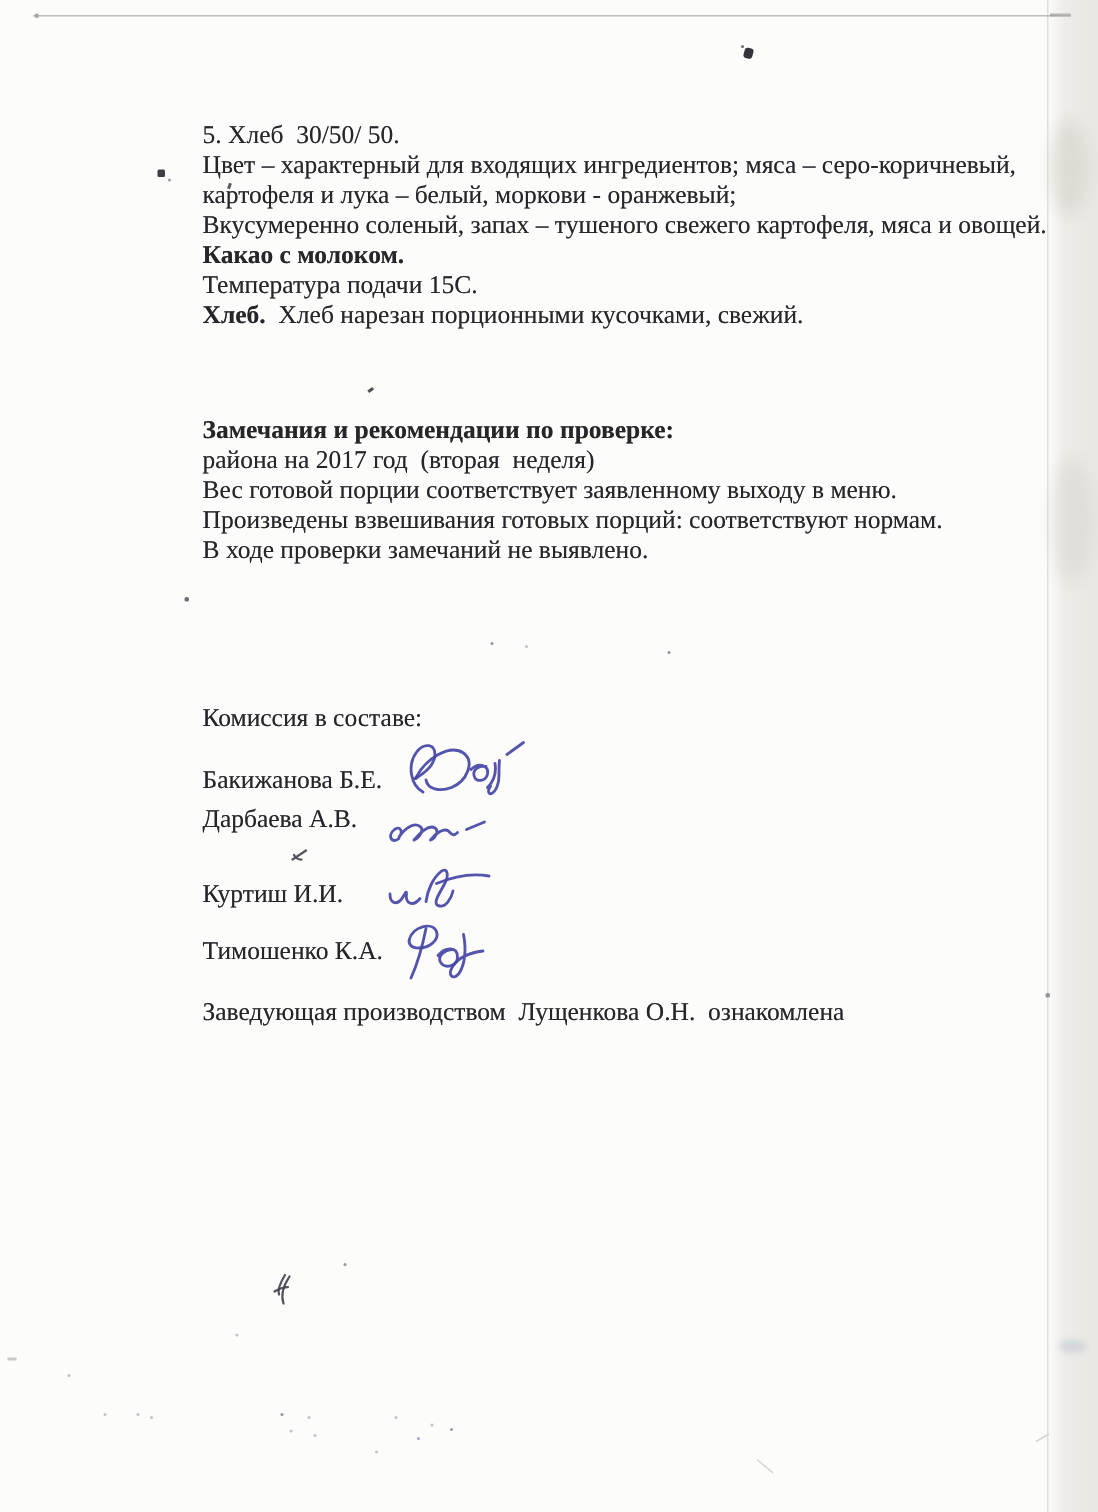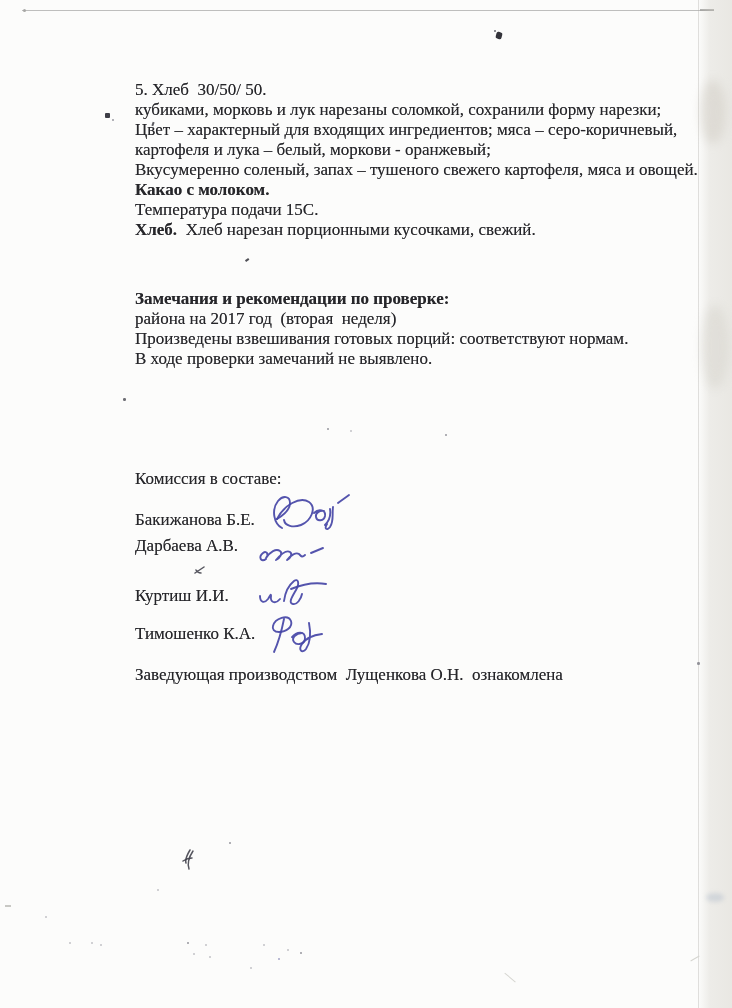--- a/index.html
+++ b/index.html
@@ -89,32 +89,32 @@
   <div class="art speck dark" style="left:300px;top:952px"></div>
   <div class="art speck" style="left:263px;top:944px"></div>
   <div class="art speck" style="left:287px;top:949px"></div>
   <div class="art speck dark" style="left:697px;top:662px;width:2.5px;height:2.5px"></div>
   <div class="art scratch" style="left:503px;top:977px;width:14px;transform:rotate(40deg)"></div>
   <div class="art scratch" style="left:690px;top:958px;width:10px;transform:rotate(-30deg)"></div>
   <div class="art left-dash"></div>
 
   <section class="block" style="top:80px">
     <div class="tl"><span>5. Хлеб  30/50/ 50.</span></div>
-    <div class="tl"><span>кубиками, морковь и лук нарезаны соломкой, сохранили форму нарезки;</span></div>
     <div class="tl"><span>Цвет – характерный для входящих ингредиентов; мяса – серо-коричневый,</span></div>
     <div class="tl"><span>картофеля и лука – белый, моркови - оранжевый;</span></div>
     <div class="tl"><span>Вкусумеренно соленый, запах – тушеного свежего картофеля, мяса и овощей.</span></div>
     <div class="tl"><span class="b">Какао с молоком.</span></div>
     <div class="tl"><span>Температура подачи 15С.</span></div>
     <div class="tl"><span class="b">Хлеб.</span><span>  Хлеб нарезан порционными кусочками, свежий.</span></div>
   </section>
 
-  <section class="block" style="top:289px">
+  <section class="block" style="top:277px">
     <div class="tl"><span class="b">Замечания и рекомендации по проверке:</span></div>
     <div class="tl"><span>района на 2017 год  (вторая  неделя)</span></div>
+    <div class="tl"><span>Вес готовой порции соответствует заявленному выходу в меню.</span></div>
     <div class="tl"><span>Произведены взвешивания готовых порций: соответствуют нормам.</span></div>
     <div class="tl"><span>В ходе проверки замечаний не выявлено.</span></div>
   </section>
 
   <div class="doc-line" style="top:469px">Комиссия в составе:</div>
 
   <div class="doc-line" style="top:510px">Бакижанова Б.Е.</div>
   <div class="doc-line" style="top:536px">Дарбаева А.В.</div>
   <div class="doc-line" style="top:586px">Куртиш И.И.</div>
   <div class="doc-line" style="top:624px">Тимошенко К.А.</div>

